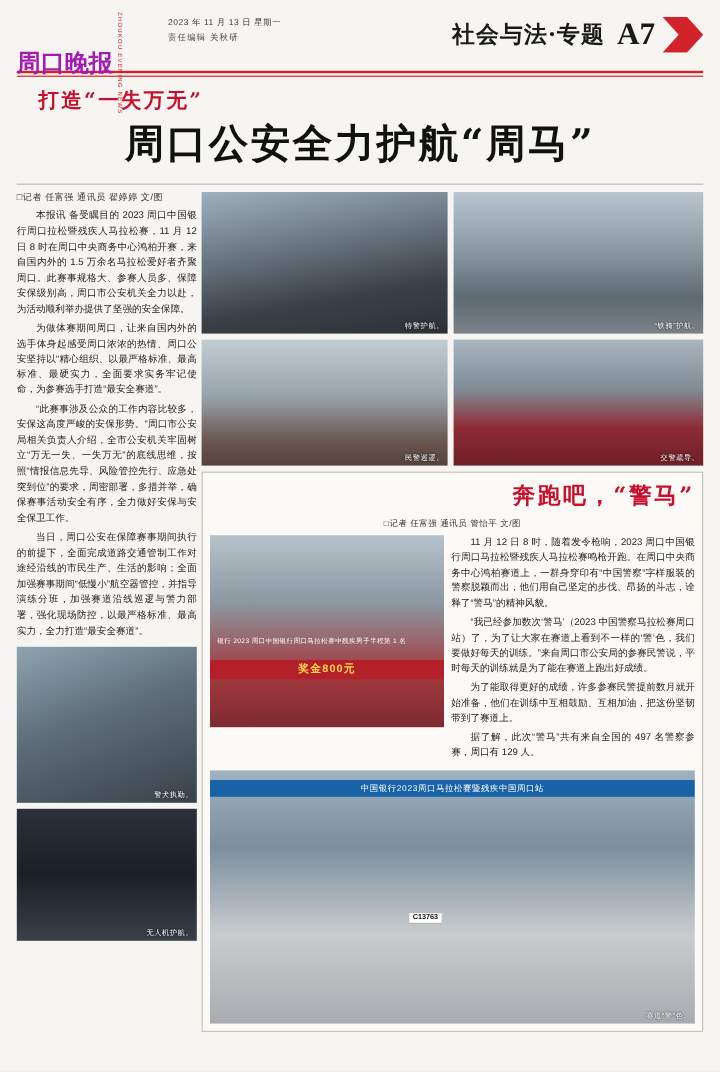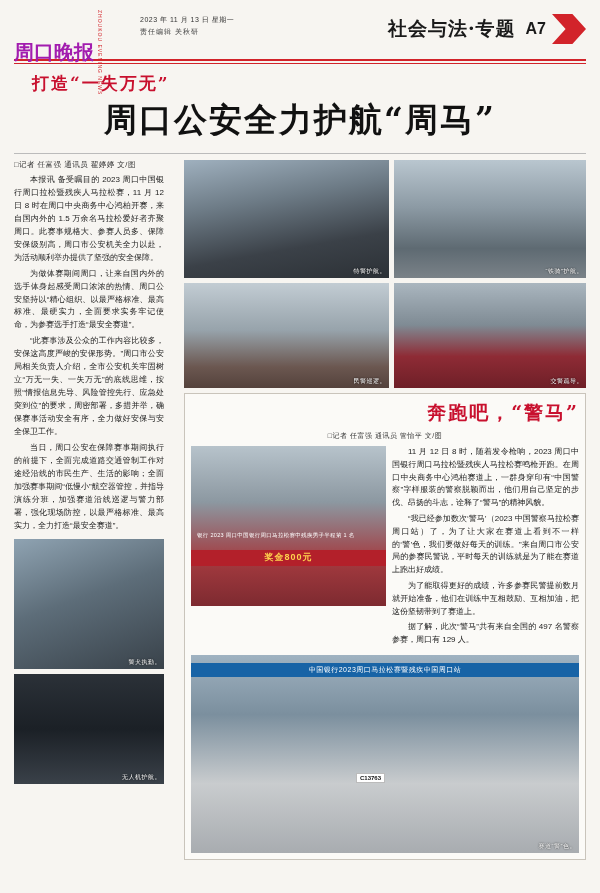--- a/index.html
+++ b/index.html
@@ -62,23 +62,23 @@
     padding-top:4px;
   }
   .section-title {
     font-family:"DejaVu Serif", serif;
     font-weight:bold;
     font-size:19px;
     color:#1a1a1a;
     letter-spacing:1px;
   }
   .page-num {
-    font-family:Liberation Sans, sans-serif;
-    font-weight:bold;
-    font-size:16px;
+    font-family:Liberation Serif, serif;
+    font-weight:bold;
+    font-size:26px;
     color:#1a1a1a;
     margin-left:4px;
   }
   .red-arrow {
     width:34px; height:30px;
     background:#d2232a;
     clip-path:polygon(0 0, 60% 0, 100% 50%, 60% 100%, 0 100%, 40% 50%);
   }
   .mast-rule {
     border:0; border-top:2px solid #d2232a;
@@ -111,21 +111,21 @@
     line-height:1.15;
     margin-top:6px;
   }
   .hl-rule {
     border:0; border-top:1px solid #bbb;
     margin:8px 0 6px 0;
   }
   
   .content {
     display:flex;
-    gap:20px;
+    gap:4px;
     height:700px;
   }
   .col-left { width:150px; flex:0 0 150px; }
   .col-right { flex:1; display:flex; flex-direction:column; gap:5px; }
   .byline {
     font-size:7.5px;
     color:#333;
     margin-bottom:4px;
     letter-spacing:0.5px;
   }

